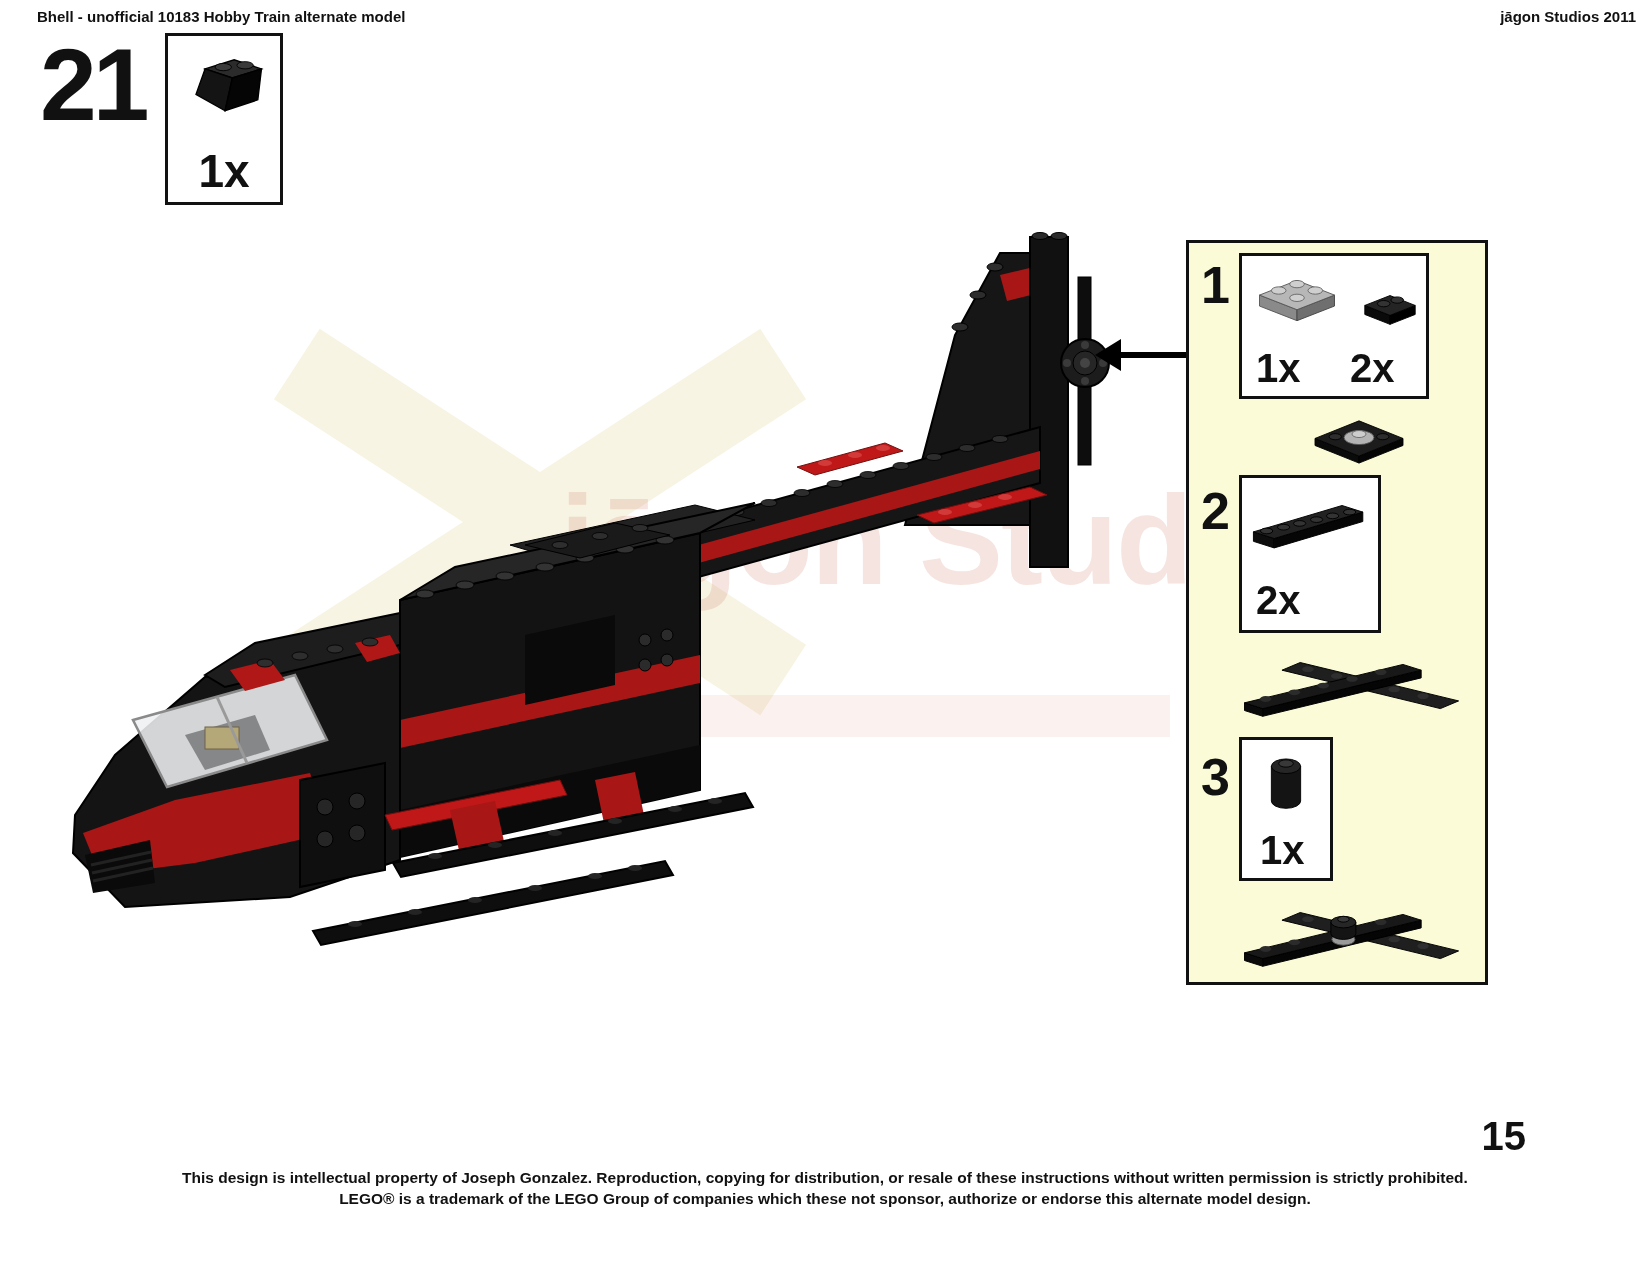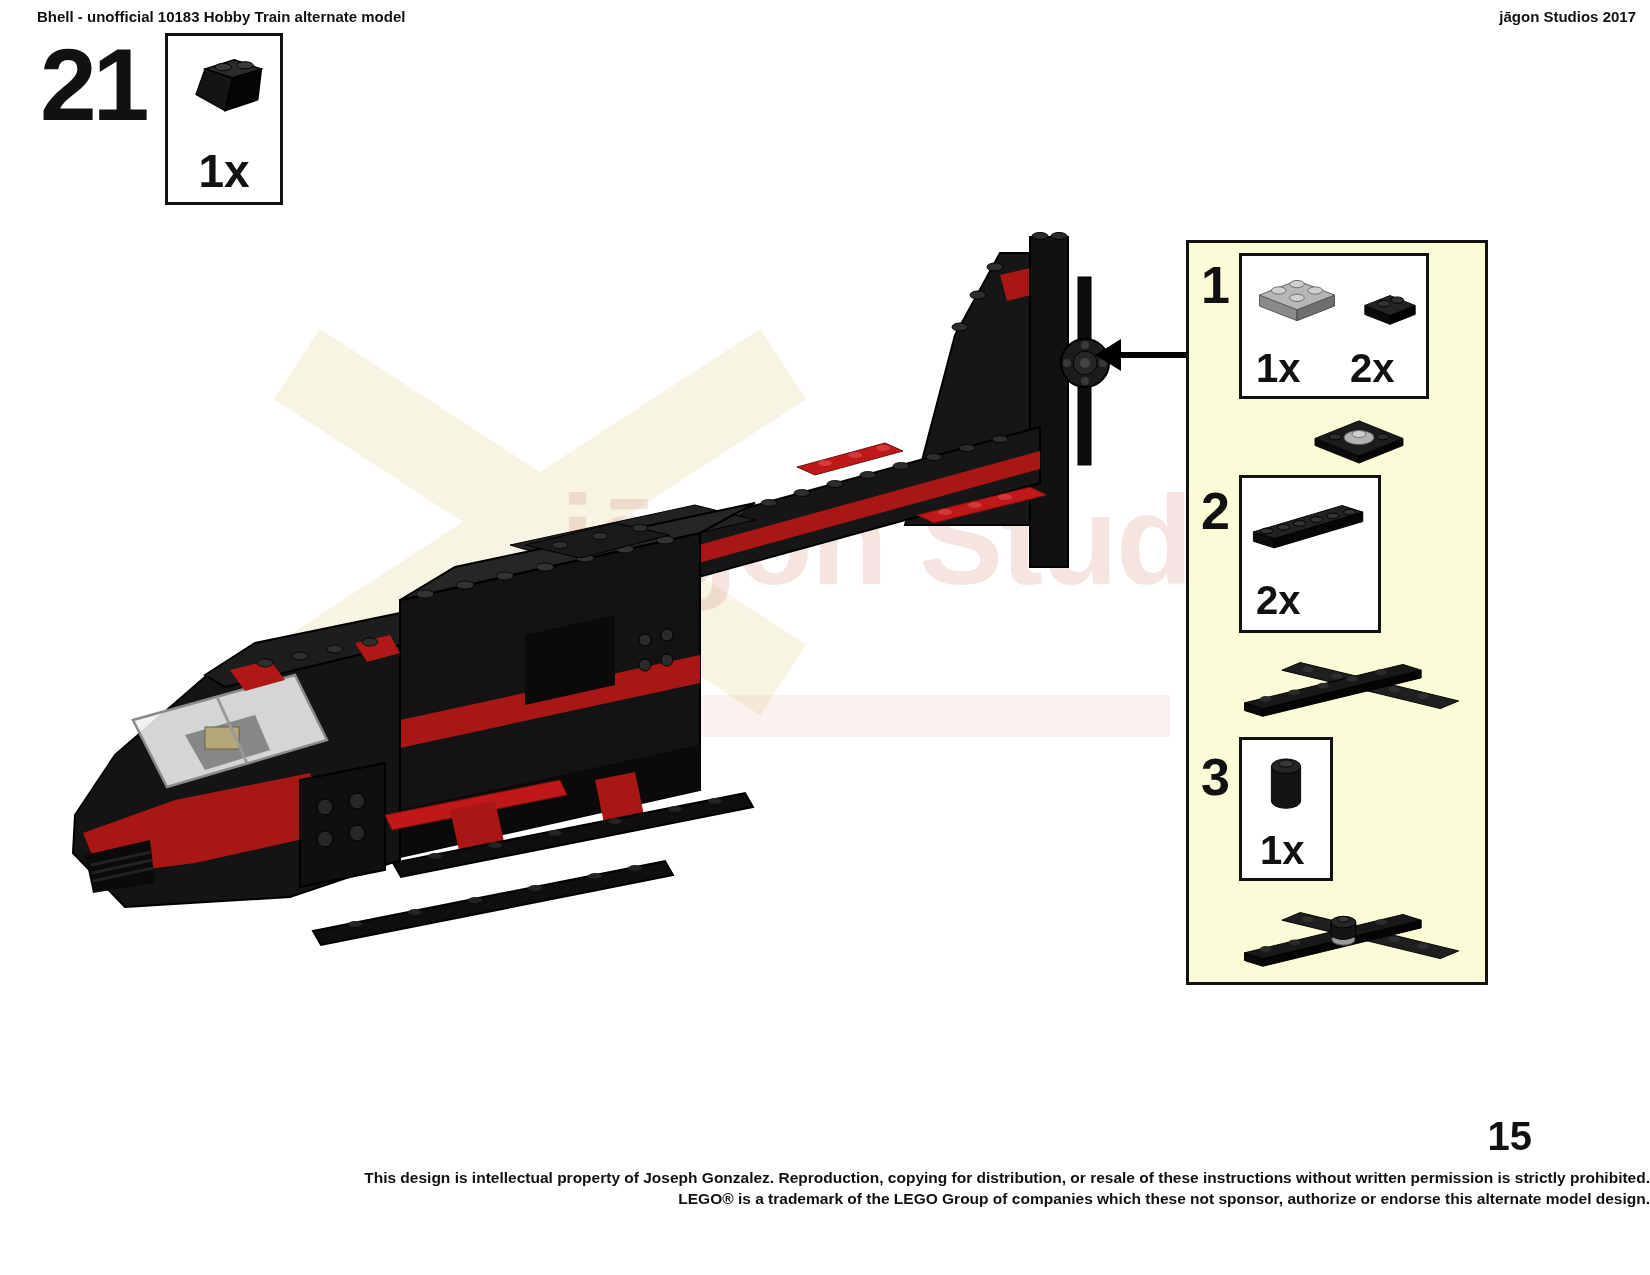--- a/index.html
+++ b/index.html
@@ -50,35 +50,35 @@
   .box-2 .cnt-a{position:absolute;left:14px;bottom:10px;}
   .asm2{left:44px;top:398px;}
 
   .num-3{left:12px;top:508px;}
   .box-3{left:50px;top:494px;width:94px;height:144px;}
   .box-3 .icon-a{position:absolute;left:12px;top:6px;}
   .box-3 .cnt-a{position:absolute;left:18px;bottom:8px;}
   .asm3{left:44px;top:648px;}
 
   
-  .page-number{right:118px;top:1114px;font-size:40px;font-weight:900;}
-  .footer{left:0;right:0;top:1168px;text-align:right;font-size:15.5px;font-weight:bold;line-height:1.35;}
+  .page-number{right:124px;top:1114px;font-size:40px;font-weight:900;}
+  .footer{left:0;right:0;top:1168px;text-align:center;font-size:15.5px;font-weight:bold;line-height:1.35;}
 </style>
 </head>
 <body>
 
 <div class="page">
 
   <div class="abs wm-x1"></div>
   <div class="abs wm-x2"></div>
   <div class="abs wm-band"></div>
   <div class="abs watermark-text">jāgon Studios</div>
 
   <div class="abs doc-title">Bhell - unofficial 10183 Hobby Train alternate model</div>
-  <div class="abs studio-credit">jāgon Studios 2017</div>
+  <div class="abs studio-credit">jāgon Studios 2011</div>
 
   <div class="abs step-number">21</div>
 
   <div class="abs parts-box">
     <svg width="100" height="92" viewBox="0 0 110 90">
       <polygon points="32,24 64,14 94,24 62,34" fill="#2b2b2b" stroke="#000" stroke-width="1.5"></polygon>
       <ellipse cx="52" cy="22" rx="9" ry="4" fill="#3a3a3a" stroke="#000"></ellipse>
       <ellipse cx="76" cy="20" rx="9" ry="4" fill="#3a3a3a" stroke="#000"></ellipse>
       <polygon points="32,24 62,34 54,70 22,52" fill="#141414" stroke="#000" stroke-width="1.5"></polygon>
       <polygon points="62,34 94,24 90,58 54,70" fill="#050505" stroke="#000" stroke-width="1.5"></polygon>

